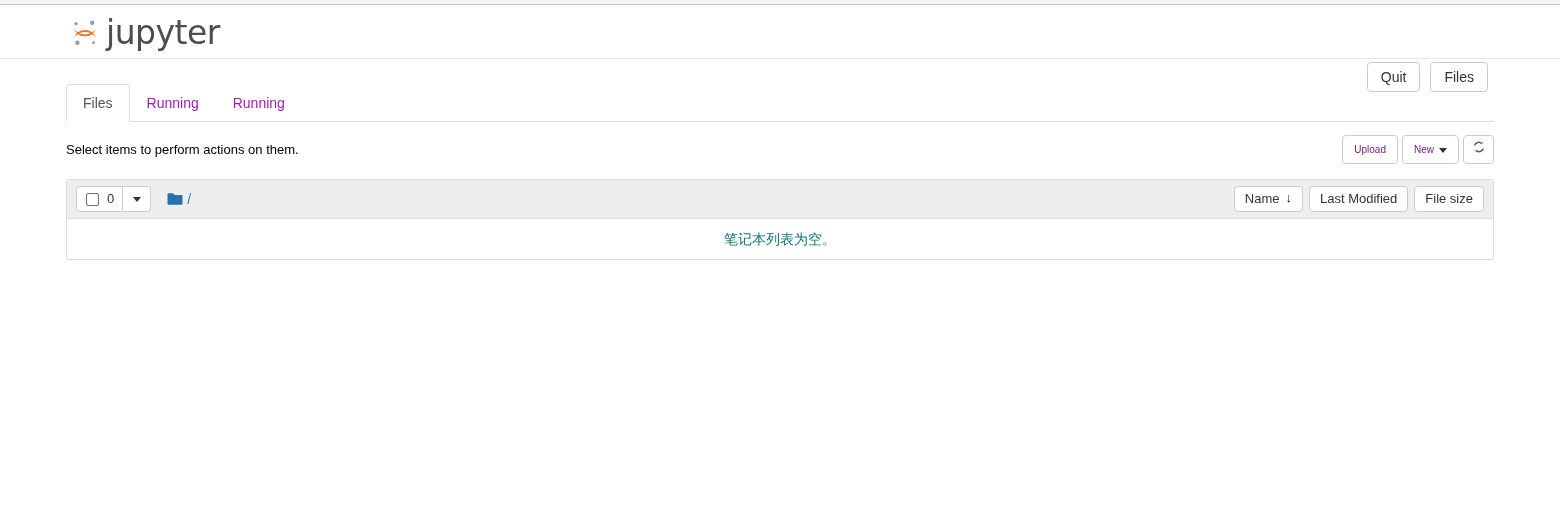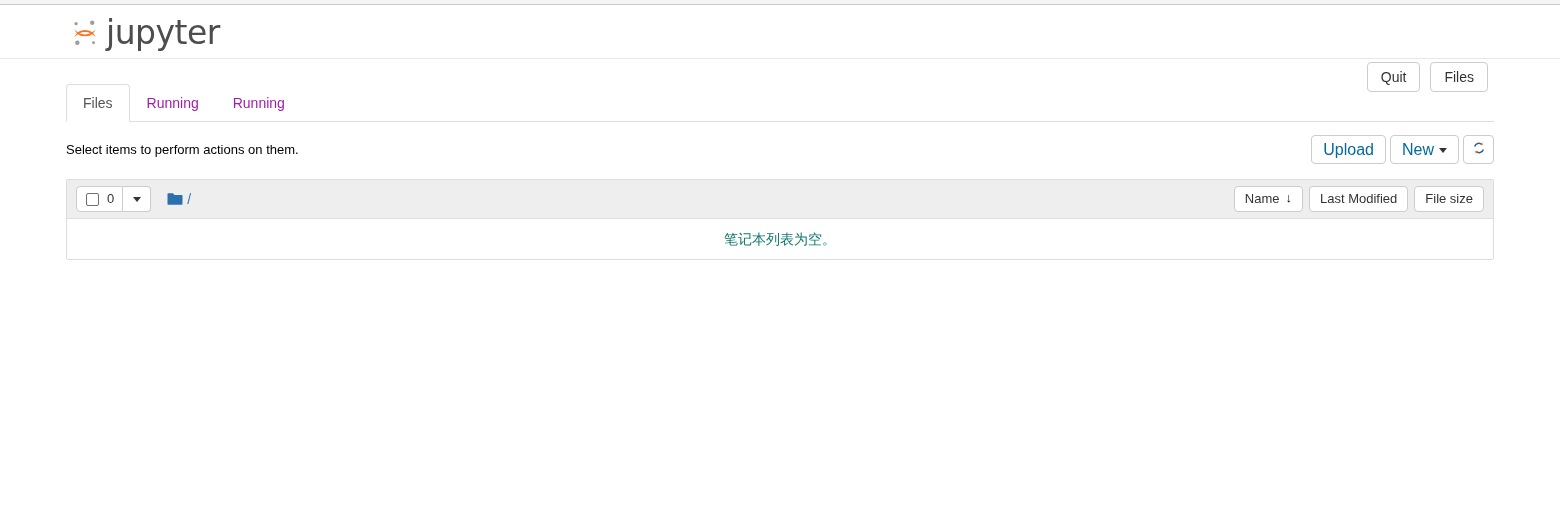--- a/index.html
+++ b/index.html
@@ -130,22 +130,22 @@
   }
   .toolbar-actions {
     position: absolute;
     right: 0;
     top: 3px;
     display: flex;
     align-items: flex-start;
     gap: 4px;
   }
   .btn-sm {
-    font-size: 16px;
-    color: #0369a1;
+    font-size: 10px;
+    color: #701a75;
     background: #ffffff;
     border: 1px solid #cccccc;
     border-radius: 4px;
     padding: 5px 11px;
     line-height: 17px;
     cursor: pointer;
     white-space: nowrap;
     box-sizing: border-box;
     font-family: "Liberation Sans", sans-serif;
   }

